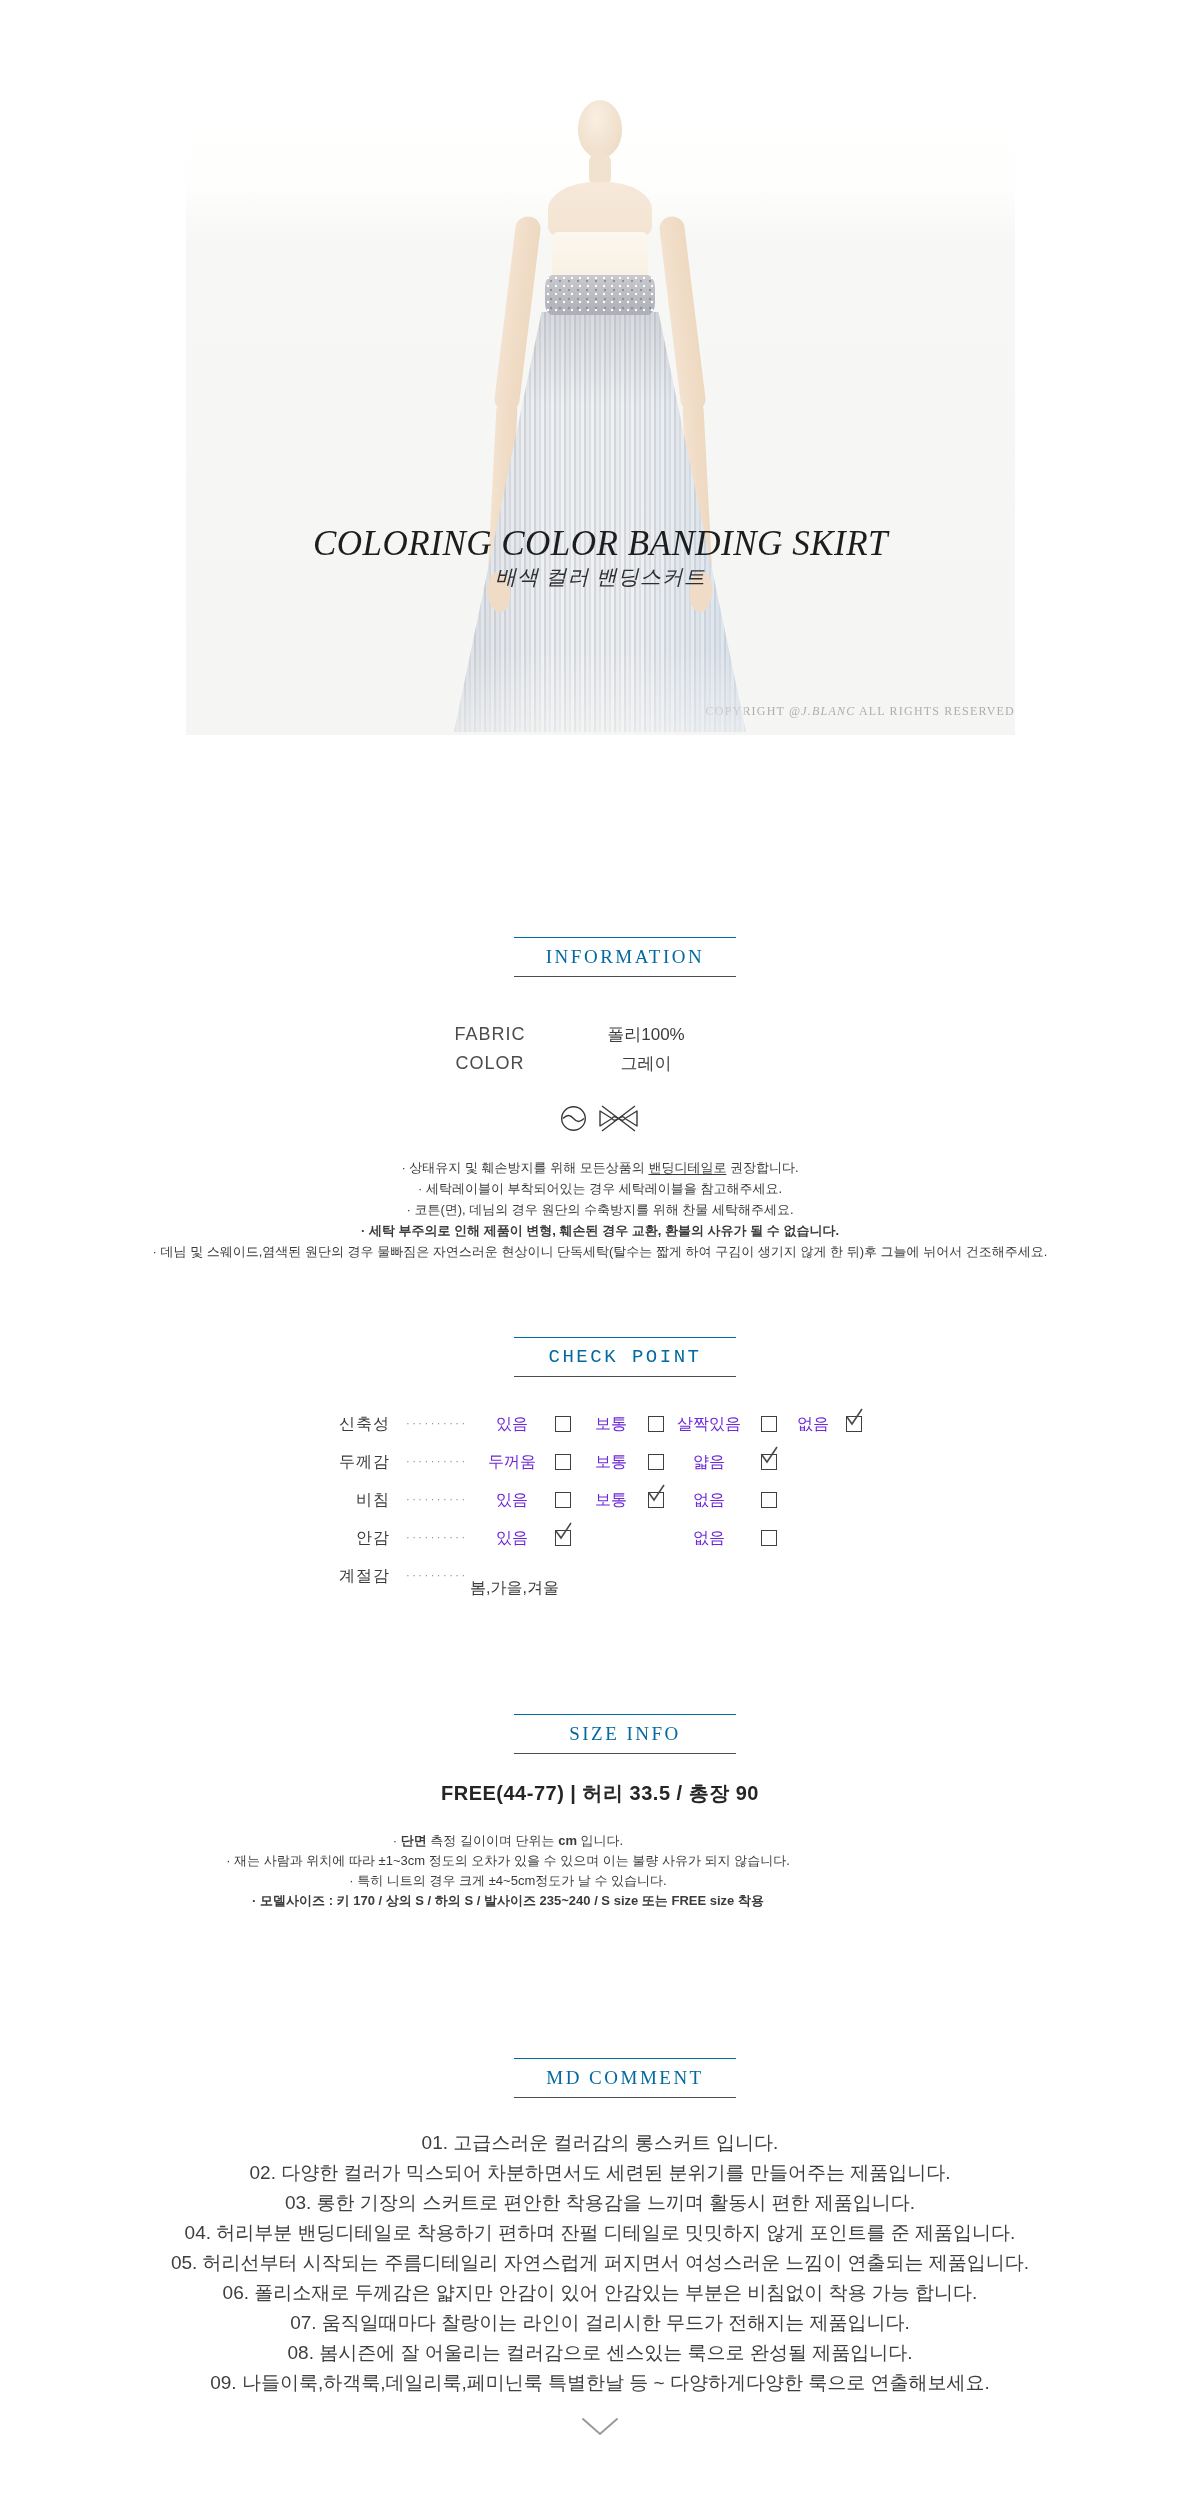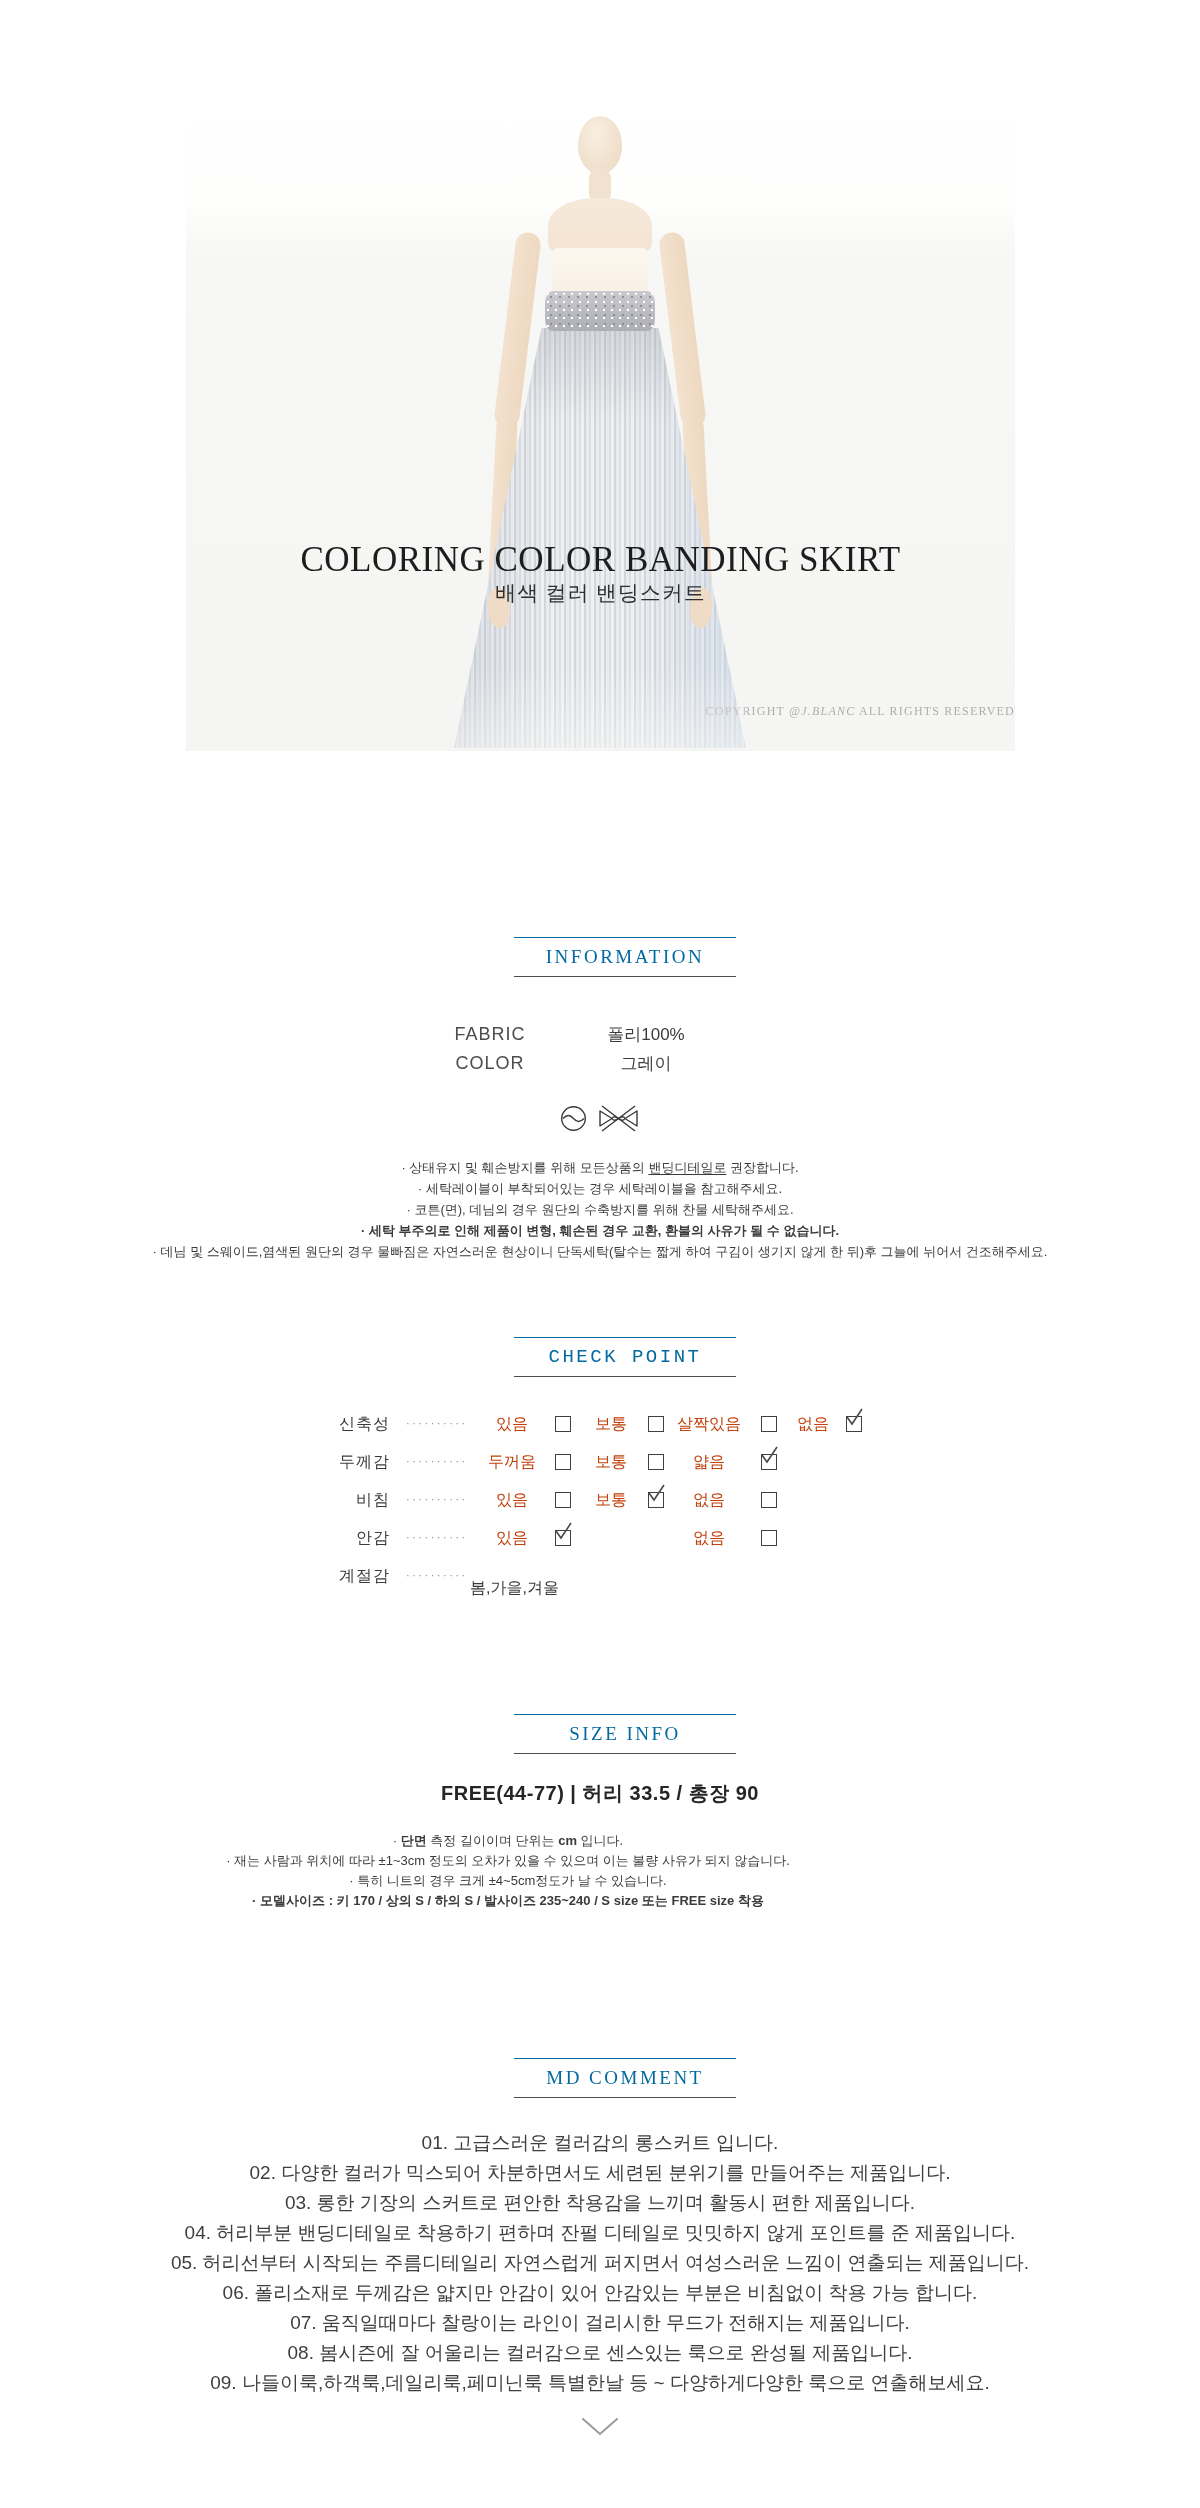--- a/index.html
+++ b/index.html
@@ -1,22 +1,22 @@
 <!DOCTYPE html>
 <html><head>
 <meta charset="utf-8">
 <style>
   html,body{margin:0;padding:0;background:#ffffff;}
   .page{position:relative;width:1200px;height:2508px;background:#fff;overflow:hidden;
         font-family:"Liberation Sans","DejaVu Sans",sans-serif;color:#3b3b3b;}
   .serif{font-family:"Liberation Serif","DejaVu Serif",serif;}
 
   
-  .photo{position:absolute;left:186px;top:106px;width:829px;height:645px;overflow:hidden;
-         background:linear-gradient(180deg,#ffffff 0px,#fefefd 95px,#f7f7f6 150px,#f5f5f4 645px);}
+  .photo{position:absolute;left:186px;top:90px;width:829px;height:645px;overflow:hidden;
+         background:linear-gradient(180deg,#ffffff 0px,#fefefd 95px,#f7f7f6 150px,#f5f5f4 645px);font-style:italic;}
   .mannequin{position:absolute;inset:0;}
   .m-head{position:absolute;left:392px;top:10px;width:44px;height:58px;border-radius:50% 50% 48% 48%;
           background:radial-gradient(ellipse at 42% 32%,#f9efe2,#eedcc7 78%);}
   .m-neck{position:absolute;left:403px;top:62px;width:22px;height:36px;border-radius:40%/30%;
           background:#f1e1cf;}
   .m-chest{position:absolute;left:362px;top:92px;width:104px;height:60px;border-radius:46% 46% 26% 26%;
           background:linear-gradient(#f6e9da,#f3e3d1);}
   .m-top{position:absolute;left:366px;top:142px;width:96px;height:52px;border-radius:6px 6px 12px 12px;
           background:linear-gradient(#fcf7ef,#f8efe2);}
   .arm{position:absolute;background:linear-gradient(90deg,#f3e2cf,#eed8c0);border-radius:12px;}
@@ -71,21 +71,21 @@
   .u{text-decoration:underline;text-underline-offset:2px;}
   .b{font-weight:700;}
 
   
   .cp-table{position:absolute;left:320px;top:1406px;width:580px;}
   .cp-row{position:relative;height:38px;}
   .cp-label{position:absolute;left:0;top:8px;width:70px;text-align:right;font-size:16px;
          letter-spacing:1px;color:#3a3a3a;}
   .cp-dots{position:absolute;left:86px;top:11px;width:66px;overflow:hidden;white-space:nowrap;
          font-size:11px;letter-spacing:2.5px;color:#8e8e8e;}
-  .cp-opt{position:absolute;top:8px;width:96px;text-align:center;font-size:16px;color:#c2410c;}
+  .cp-opt{position:absolute;top:8px;width:96px;text-align:center;font-size:16px;color:#6d28d9;}
   .cp-opt.c0{left:144px;} .cp-opt.c1{left:243px;} .cp-opt.c2{left:341px;} .cp-opt.c3{left:445px;}
   .cp-box{position:absolute;top:10px;width:14px;height:14px;border:1.5px solid #3f3f3f;background:#fff;}
   .cp-box.b0{left:235px;} .cp-box.b1{left:328px;} .cp-box.b2{left:441px;} .cp-box.b3{left:526px;}
   .cp-check{position:absolute;left:-3px;top:-9px;}
   .cp-value{position:absolute;left:150px;top:20px;font-size:16px;color:#3a3a3a;}
 
   
   .size-line{position:absolute;left:0;top:1780px;width:1200px;text-align:center;
          font-size:20px;font-weight:700;letter-spacing:.5px;color:#252525;}
   .size-notes{position:absolute;left:0;top:1831px;width:1016px;text-align:center;

